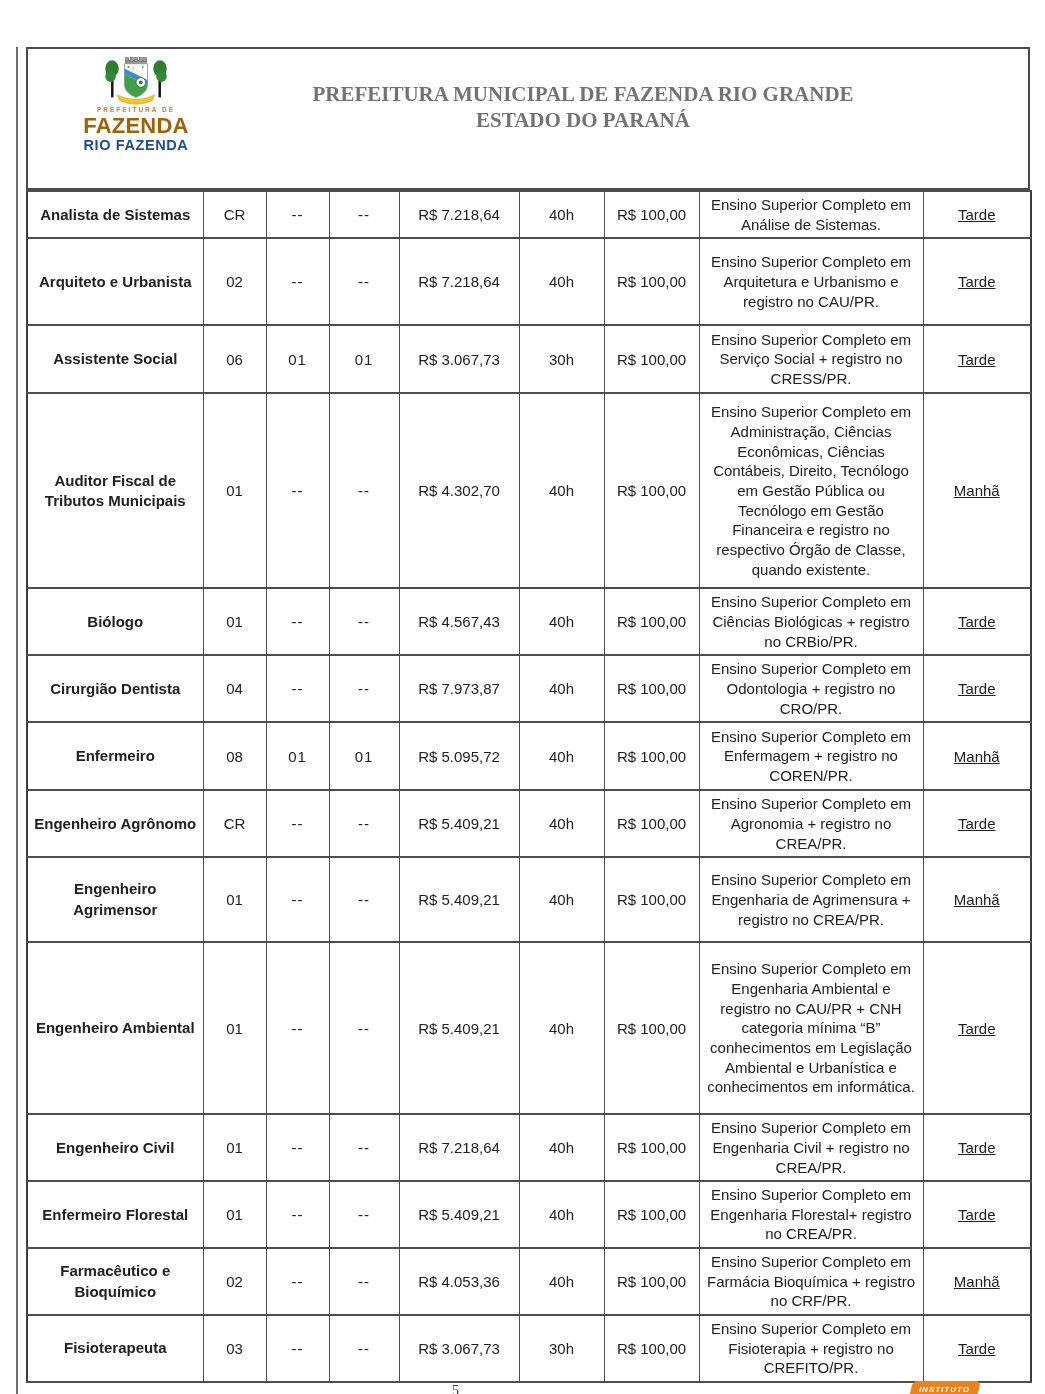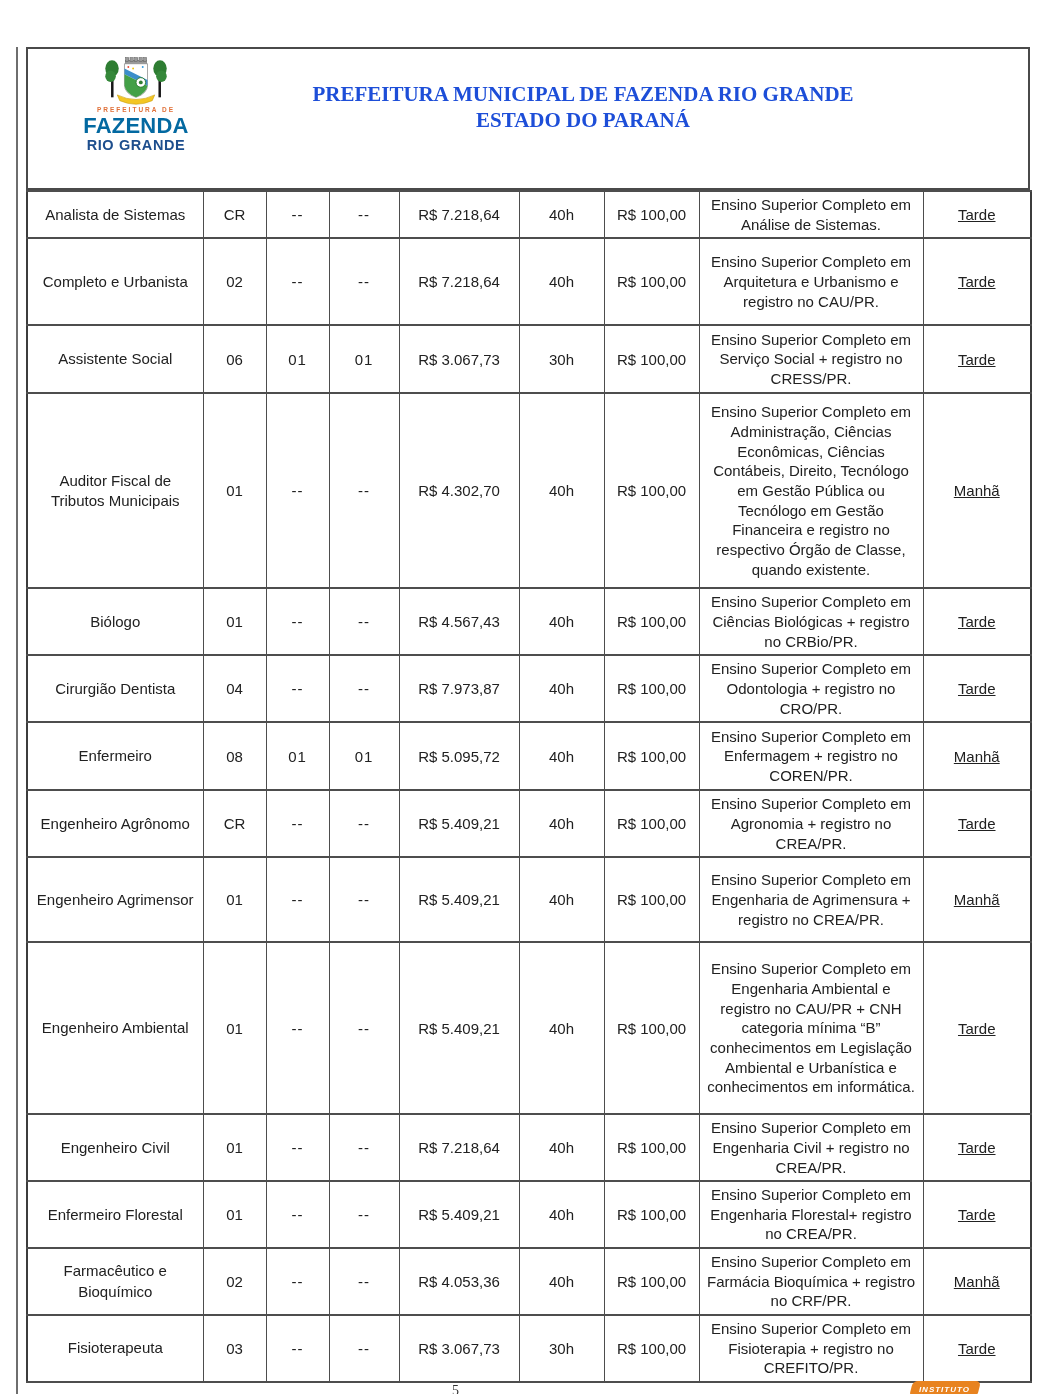--- a/index.html
+++ b/index.html
@@ -24,48 +24,48 @@
   }
   .logo{
     position:absolute;left:50px;top:8px;width:116px;text-align:center;line-height:1;
   }
   .logo svg{display:block;margin:0 auto;}
   .logo-small{
     font-size:6.5px;font-weight:bold;letter-spacing:2px;color:#e0713a;
     margin-top:2px;white-space:nowrap;
   }
   .logo-name1{
-    font-size:22px;font-weight:800;color:#0369a1;letter-spacing:0.2px;
+    font-size:22px;font-weight:800;color:#a16207;letter-spacing:0.2px;
     margin-top:1px;white-space:nowrap;
   }
   .logo-name2{
     font-size:14.5px;font-weight:800;color:#1d4e8d;letter-spacing:0.6px;
     margin-top:1px;white-space:nowrap;
   }
   .title-wrap{
     position:absolute;left:120px;right:10px;top:33px;text-align:center;
     font-family:"Liberation Serif","DejaVu Serif",serif;
-    font-weight:bold;font-size:21px;color:#1d4ed8;line-height:1.22;
+    font-weight:bold;font-size:21px;color:#737373;line-height:1.22;
   }
 
   
   table.jobs{
     position:absolute;left:26px;top:190px;width:1004px;
     border-collapse:collapse;table-layout:fixed;
     font-size:15px;color:#212121;
     border:2px solid #3c3c3c;
   }
   table.jobs td{
     border:1px solid #4d4d4d;
     border-top-width:2px;border-bottom-width:2px;
     padding:3px 6px;
     vertical-align:middle;text-align:center;
     overflow:hidden;
   }
-  td.c-pos{text-align:left;padding:3px 14px 3px 8px;line-height:1.35;}
+  td.c-pos{text-align:left;padding:3px 14px 3px 8px;line-height:1.35;font-weight:bold;}
   td.c-q1,td.c-q2{vertical-align:top;padding-top:10px;letter-spacing:1px;}
   td.c-shift{vertical-align:top;padding-top:9px;text-decoration:underline;}
   td.c-req{
     text-align:justify;text-justify:inter-word;vertical-align:top;
     padding:2px 7px 3px 7px;line-height:1.31;
   }
   tbody tr:nth-child(1){height:44px}
   tbody tr:nth-child(2){height:87px}
   tbody tr:nth-child(3){height:68px}
   tbody tr:nth-child(4){height:195px}
@@ -130,21 +130,21 @@
         <circle cx="44" cy="10.5" r="1" fill="#3498db"></circle>
         <path d="M25 12 L49 24 L49 30 L25 18 z" fill="#3b8ecb"></path>
         <path d="M25 18 L49 30 q-1.5 8 -12 12 q-10.5 -4 -12 -12 z" fill="#43a047"></path>
         <circle cx="42" cy="26.5" r="5" fill="#ffffff" stroke="#2e7d32" stroke-width="1"></circle>
         <circle cx="42" cy="26.5" r="2" fill="#2e7d32"></circle>
 
         <path d="M17.5 39.5 q19.5 9.5 39 0 l-2.6 6 q-17 7.5 -33.8 0 z" fill="#f3c623" stroke="#c79a00" stroke-width="0.6"></path>
       </svg>
       <div class="logo-small">PREFEITURA DE</div>
       <div class="logo-name1">FAZENDA</div>
-      <div class="logo-name2">RIO GRANDE</div>
+      <div class="logo-name2">RIO FAZENDA</div>
     </div>
     <div class="title-wrap">
       <div>PREFEITURA MUNICIPAL DE FAZENDA RIO GRANDE</div>
       <div>ESTADO DO PARANÁ</div>
     </div>
   </header>
 
   <table class="jobs">
     <colgroup>
       <col style="width:176px">
@@ -163,21 +163,21 @@
       <td class="c-vac">CR</td>
       <td class="c-q1">--</td>
       <td class="c-q2">--</td>
       <td class="c-sal">R$ 7.218,64</td>
       <td class="c-load">40h</td>
       <td class="c-fee">R$ 100,00</td>
       <td class="c-req">Ensino Superior Completo em Análise de Sistemas.</td>
       <td class="c-shift">Tarde</td>
     </tr>
         <tr>
-      <td class="c-pos">Completo e Urbanista</td>
+      <td class="c-pos">Arquiteto e Urbanista</td>
       <td class="c-vac">02</td>
       <td class="c-q1">--</td>
       <td class="c-q2">--</td>
       <td class="c-sal">R$ 7.218,64</td>
       <td class="c-load">40h</td>
       <td class="c-fee">R$ 100,00</td>
       <td class="c-req">Ensino Superior Completo em Arquitetura e Urbanismo e registro no CAU/PR.</td>
       <td class="c-shift">Tarde</td>
     </tr>
         <tr>

